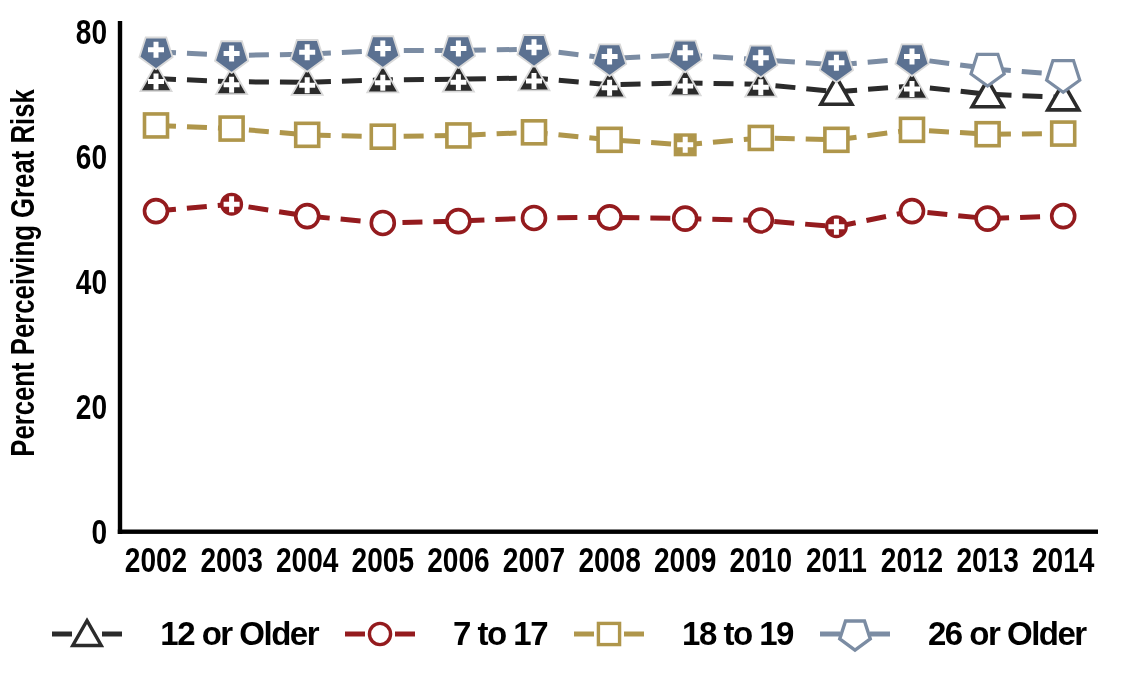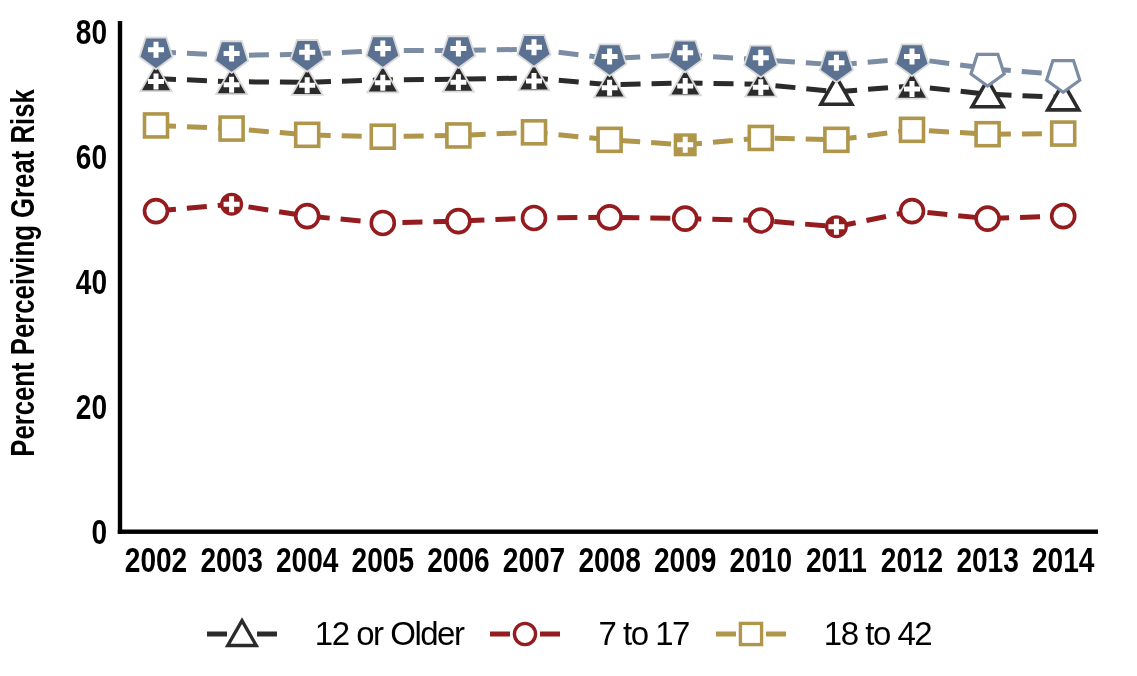--- a/index.html
+++ b/index.html
@@ -36,21 +36,21 @@
     display: flex;
     align-items: center;
     gap: 5px;
   }
   .legend-icon {
     display: block;
     flex: 0 0 auto;
   }
   .legend-label {
     font-size: 33px;
-    font-weight: normal;
+    font-weight: bold;
     color: #000000;
     letter-spacing: -1.5px;
     white-space: nowrap;
     margin-left: 32px;
   }
   svg text {
     font-family: "Liberation Sans", sans-serif;
     font-weight: bold;
     fill: #000000;
   }
@@ -290,17 +290,27 @@
       <span class="legend-label">7 to 17</span>
     </div>
     <div class="legend-item">
       <svg class="legend-icon" width="72" height="40" viewBox="-36 -20 72 40">
           <line x1="-35" y1="0" x2="-15" y2="0" stroke="#AF964B" stroke-width="5"></line>
           <line x1="15" y1="0" x2="35" y2="0" stroke="#AF964B" stroke-width="5"></line>
           <g>
             <rect fill="#FFFFFF" stroke="#AF964B" stroke-width="3.4" x="-10.58" y="-10.58" width="21.16" height="21.16"></rect>
           </g>
         </svg>
-      <span class="legend-label">18 to 42</span>
+      <span class="legend-label">18 to 19</span>
+    </div>
+    <div class="legend-item">
+      <svg class="legend-icon" width="72" height="40" viewBox="-36 -20 72 40">
+          <line x1="-35" y1="0" x2="-15" y2="0" stroke="#7B8CA3" stroke-width="5"></line>
+          <line x1="15" y1="0" x2="35" y2="0" stroke="#7B8CA3" stroke-width="5"></line>
+          <g>
+            <polygon fill="#FFFFFF" stroke="#7B8CA3" stroke-width="3.4" points="0 16.1 15.272000000000002 4.968000000000001 9.476 -13.064 -9.476 -13.064 -15.272000000000002 4.968000000000001"></polygon>
+          </g>
+        </svg>
+      <span class="legend-label">26 or Older</span>
     </div>
   </div>
 
 </div>
 
 </body></html>

